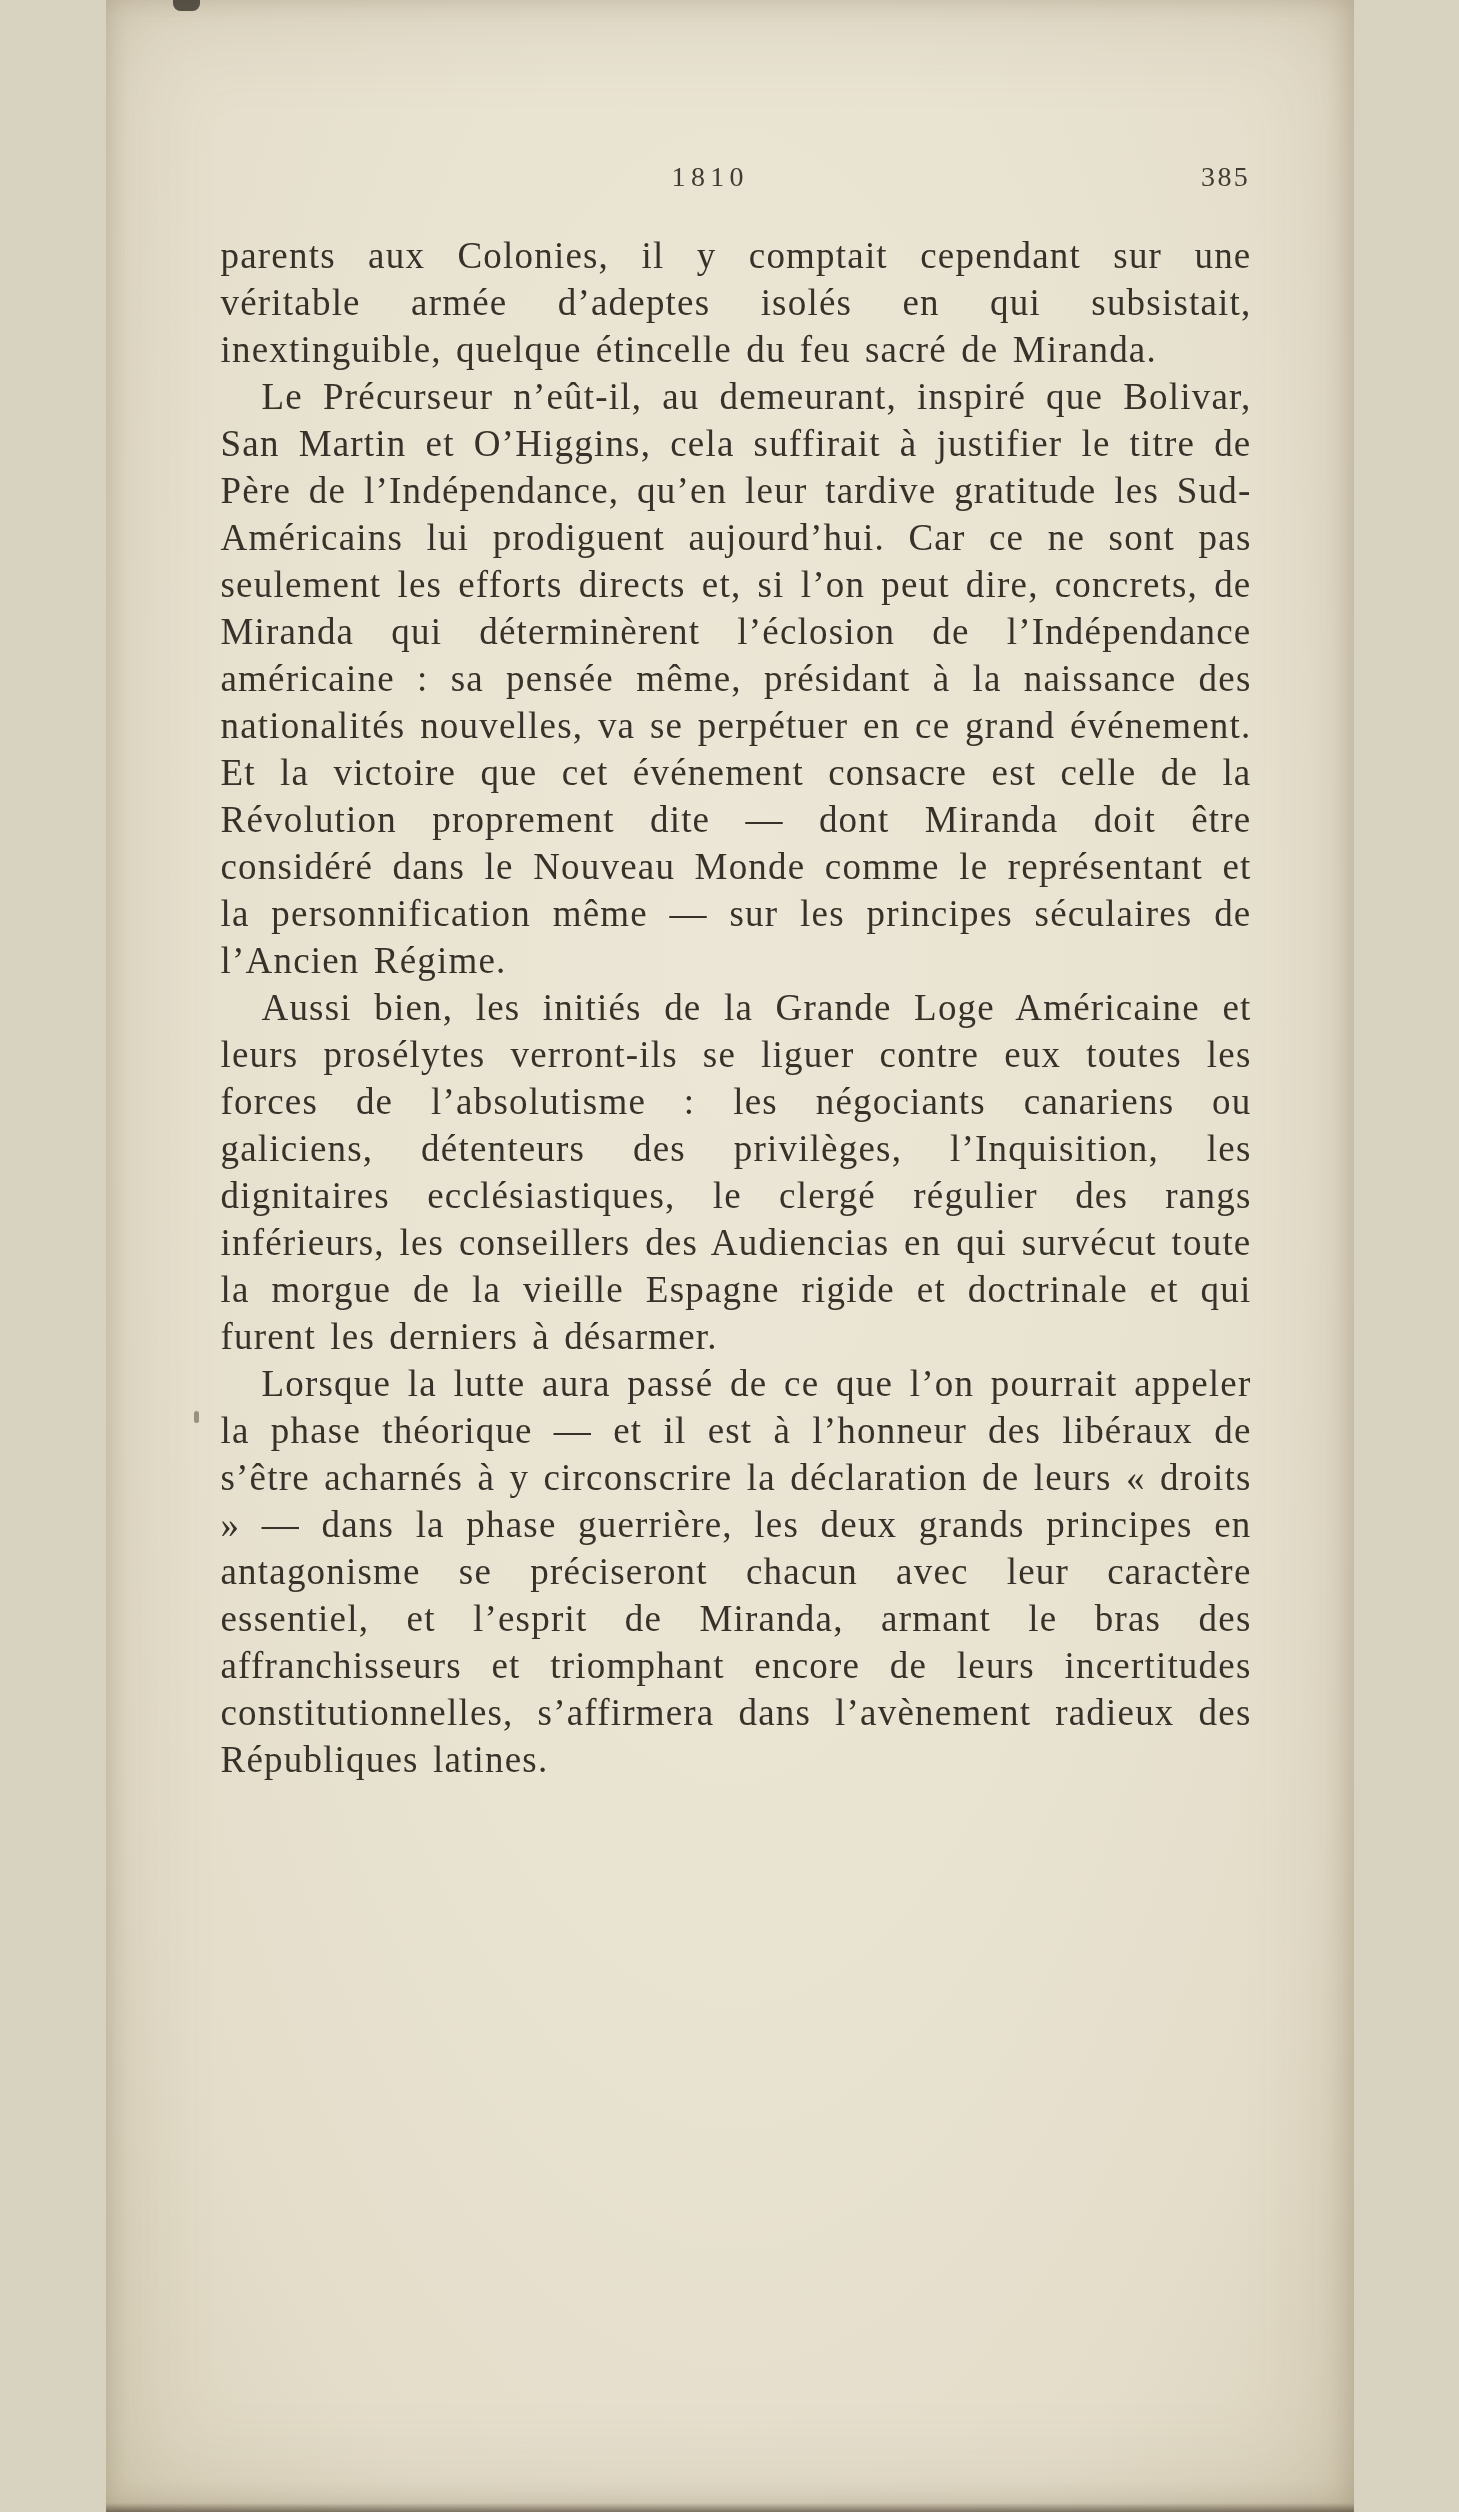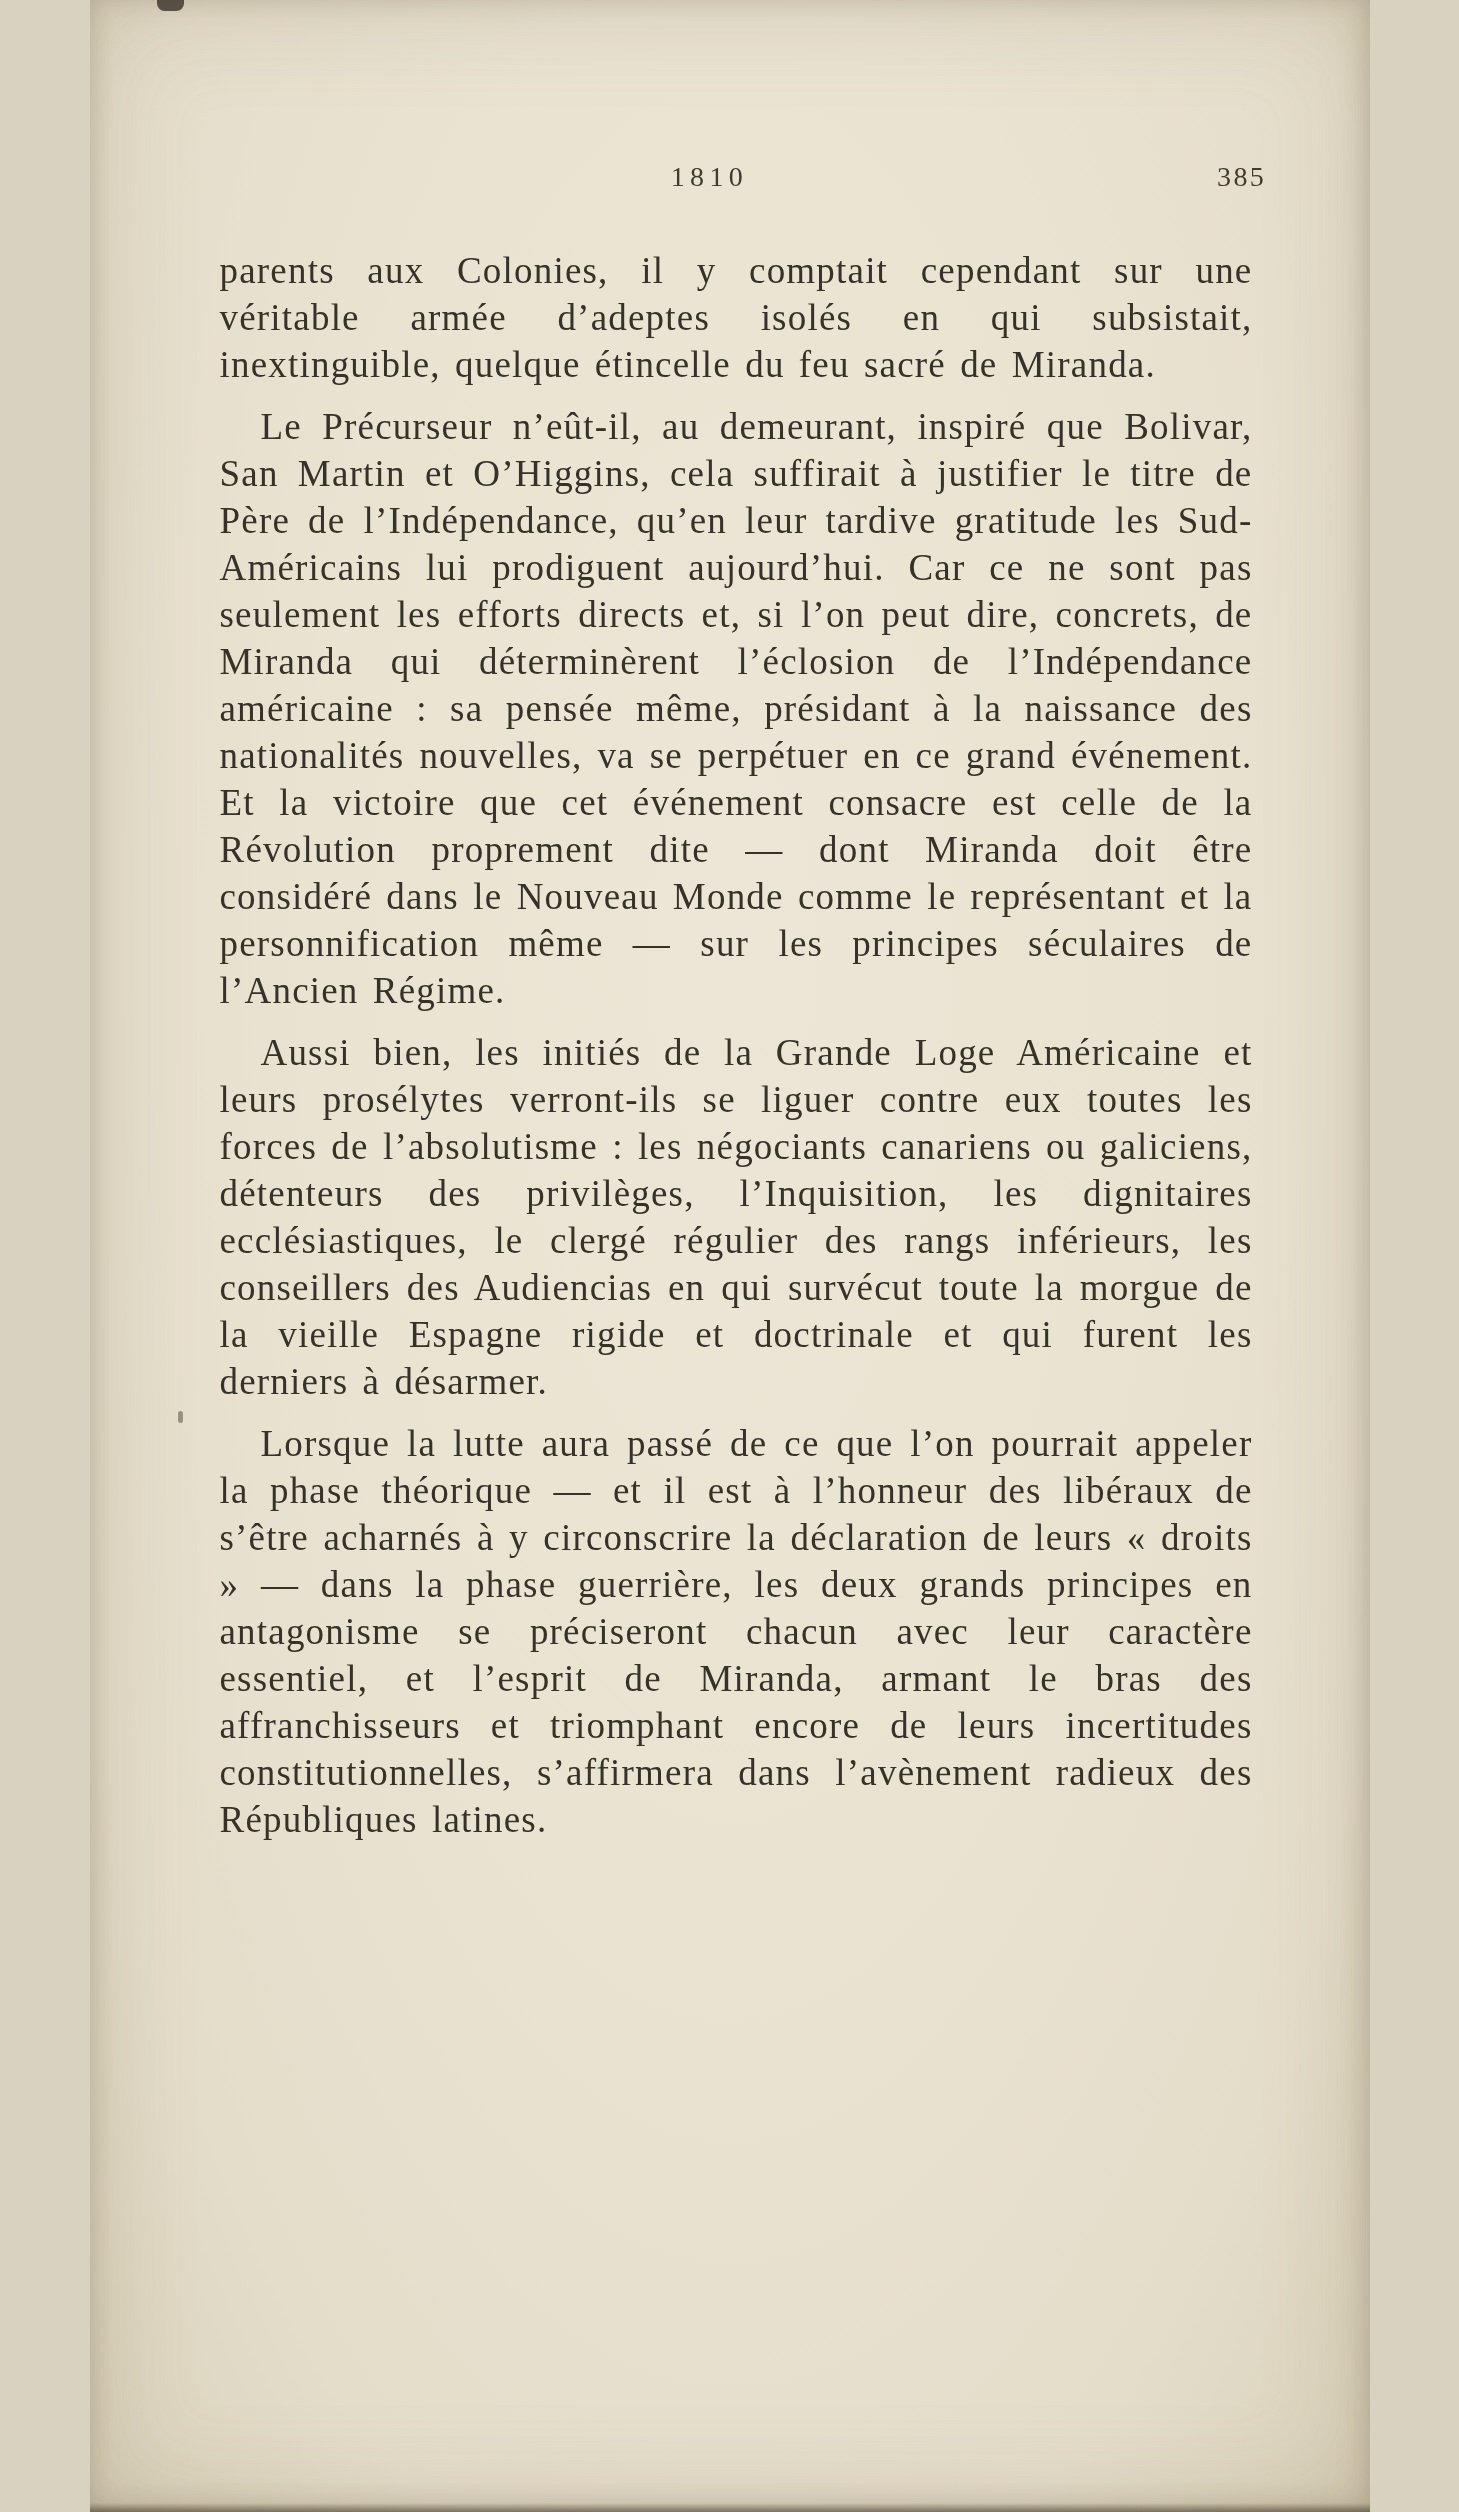--- a/index.html
+++ b/index.html
@@ -10,21 +10,20 @@
   .page {
     position: relative;
     width: 1248px;
     height: 2512px;
     margin: 0 auto;
     background: radial-gradient(ellipse at 50% 38%, #ece6d6 0%, #e9e3d2 45%, #e4ddca 78%, #d9d1ba 100%);
     box-shadow: inset 0 0 106px rgba(120, 100, 70, 0.22), inset -7.6px 0 30px rgba(120, 100, 70, 0.12), inset 0 -6px 23px rgba(90, 75, 50, 0.18);
     font-family: "Liberation Serif", "DejaVu Serif", serif;
     color: #363229;
     overflow: hidden;
-    padding-left: 32px;
   }
   .running-header {
     position: absolute;
     top: 161px;
     left: 115px;
     right: 102px;
     height: 40px;
     font-size: 28px;
   }
   .running-year {
@@ -47,21 +46,21 @@
     right: 102px;
     font-size: 37px;
     line-height: 47px;
     letter-spacing: 1.2px;
     word-spacing: 3.8px;
     text-align: justify;
     hyphens: auto;
     -webkit-hyphens: auto;
   }
   p.para {
-    margin: 15px;
+    margin: 0;
     padding: 0;
   }
   p.para.indent {
     text-indent: 41px;
   }
   .italic {
   }
   .corner-mark {
     position: absolute;
     top: 0;

